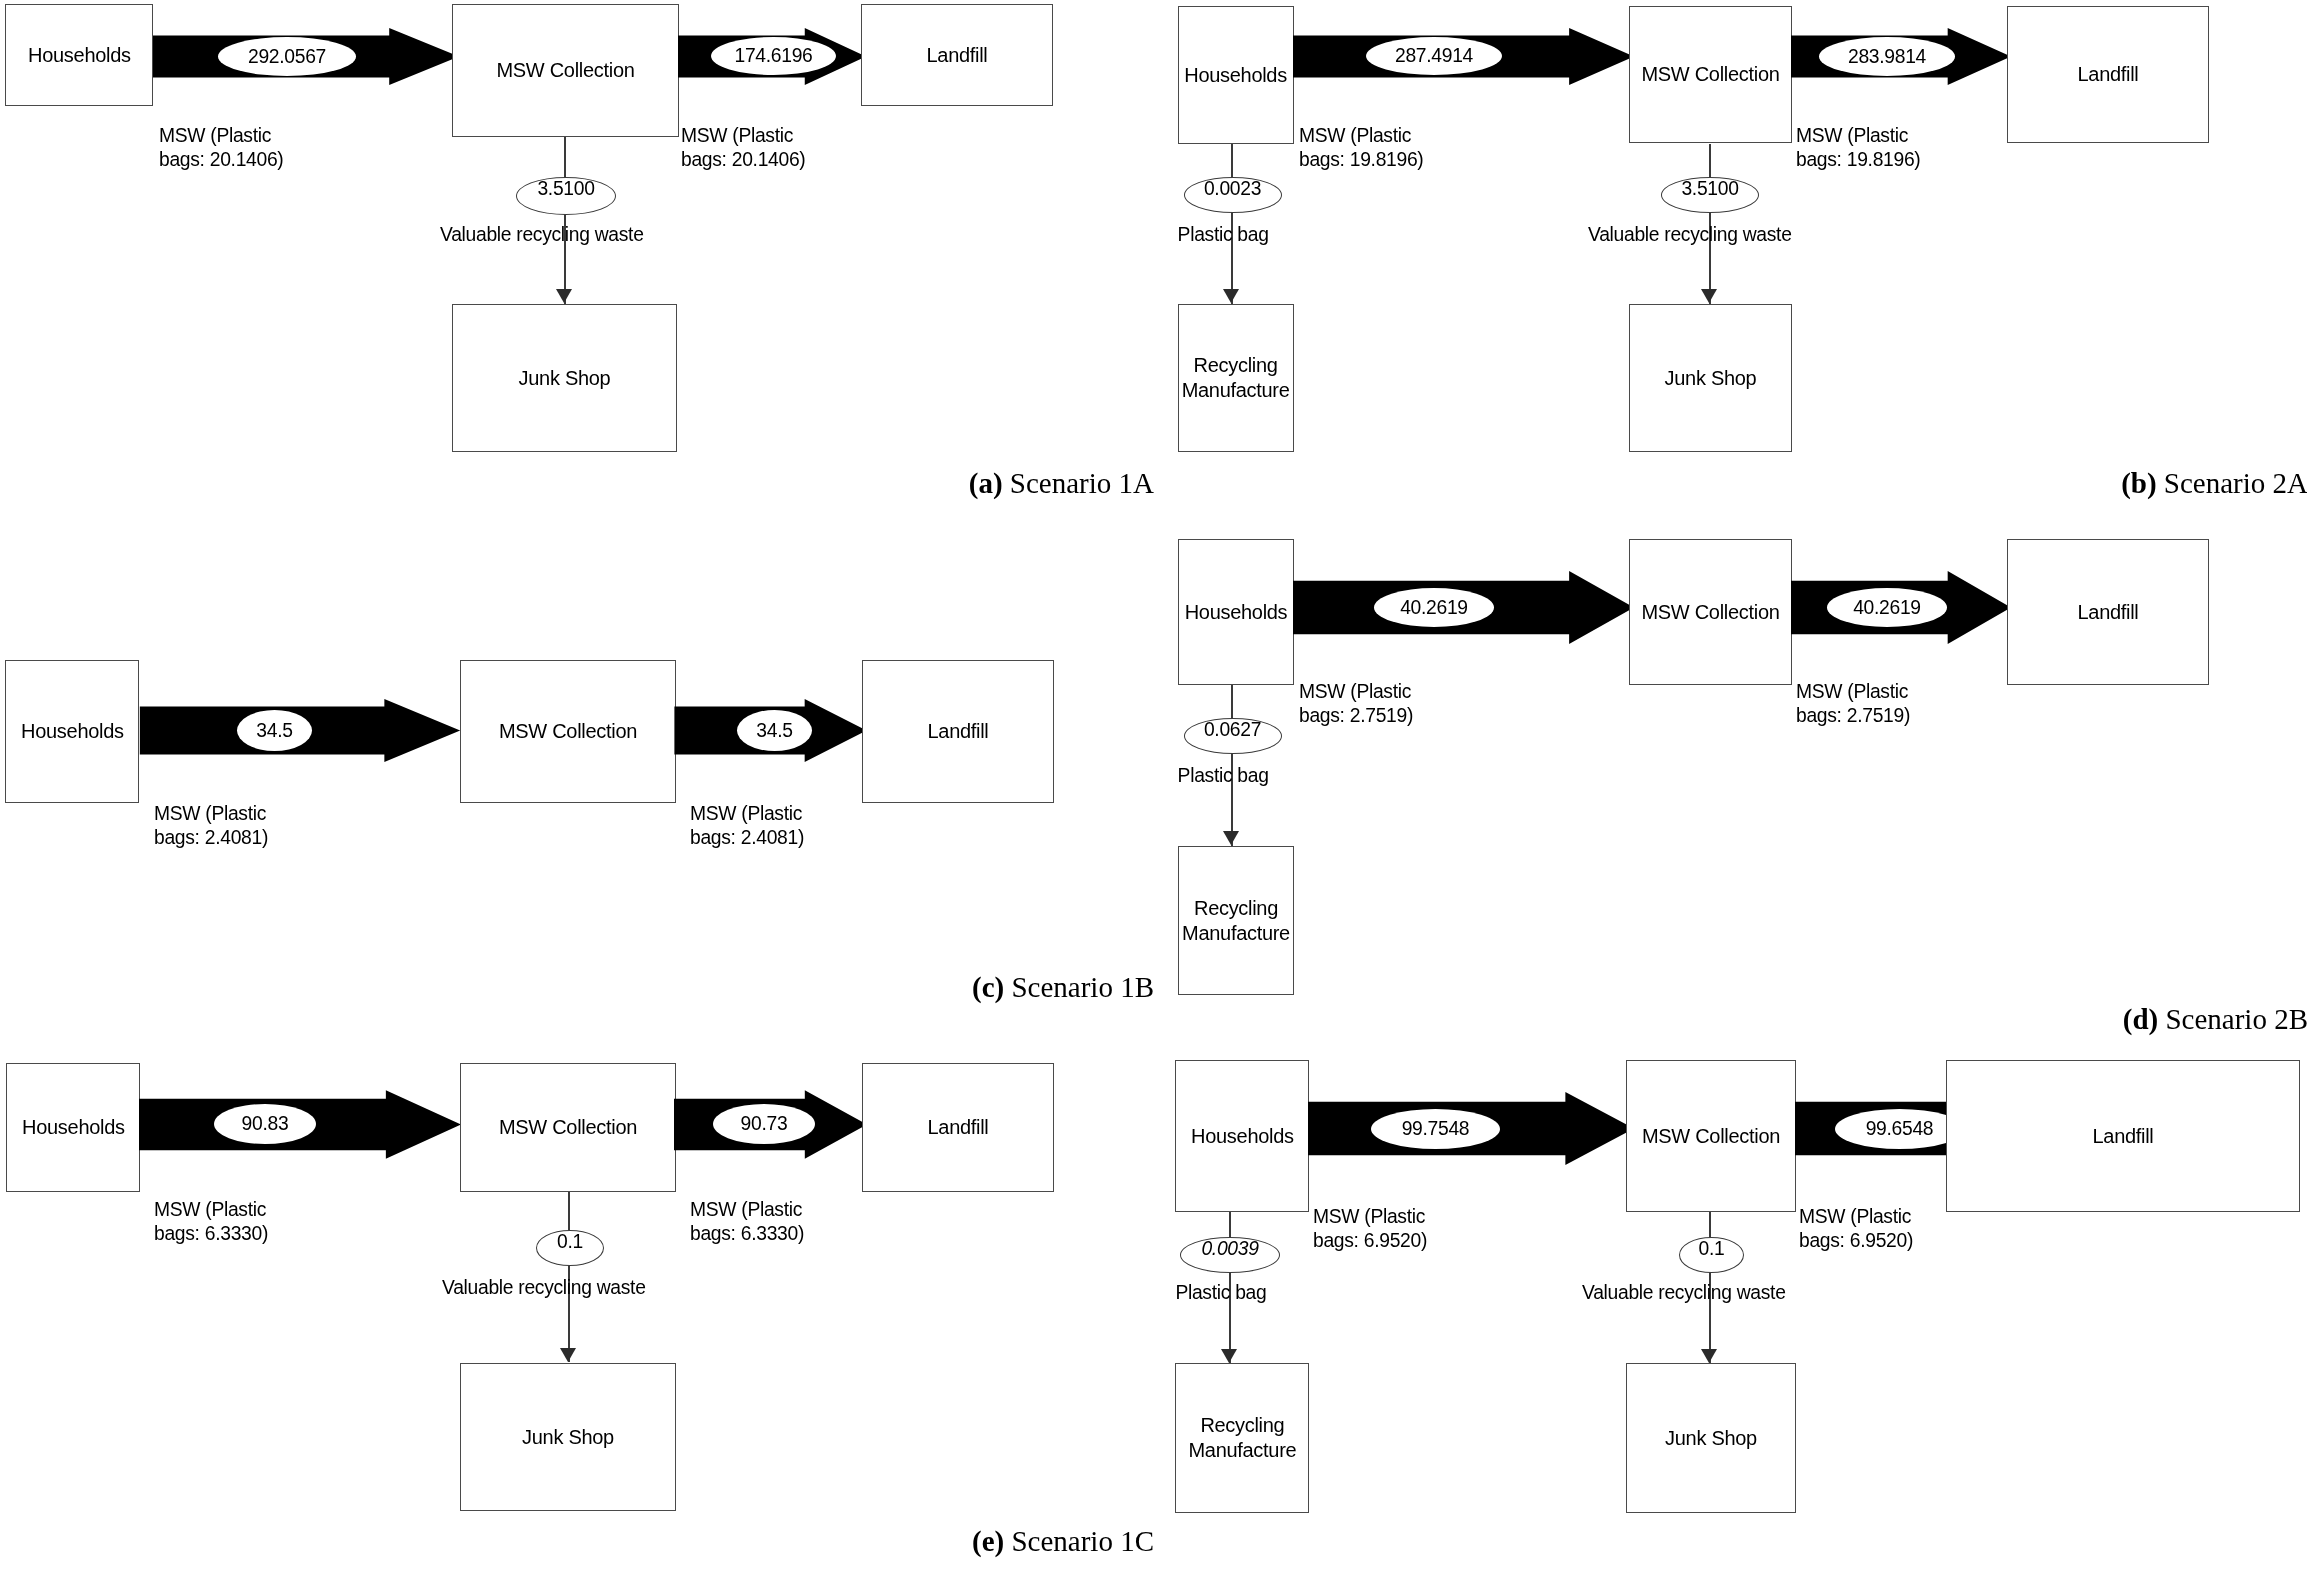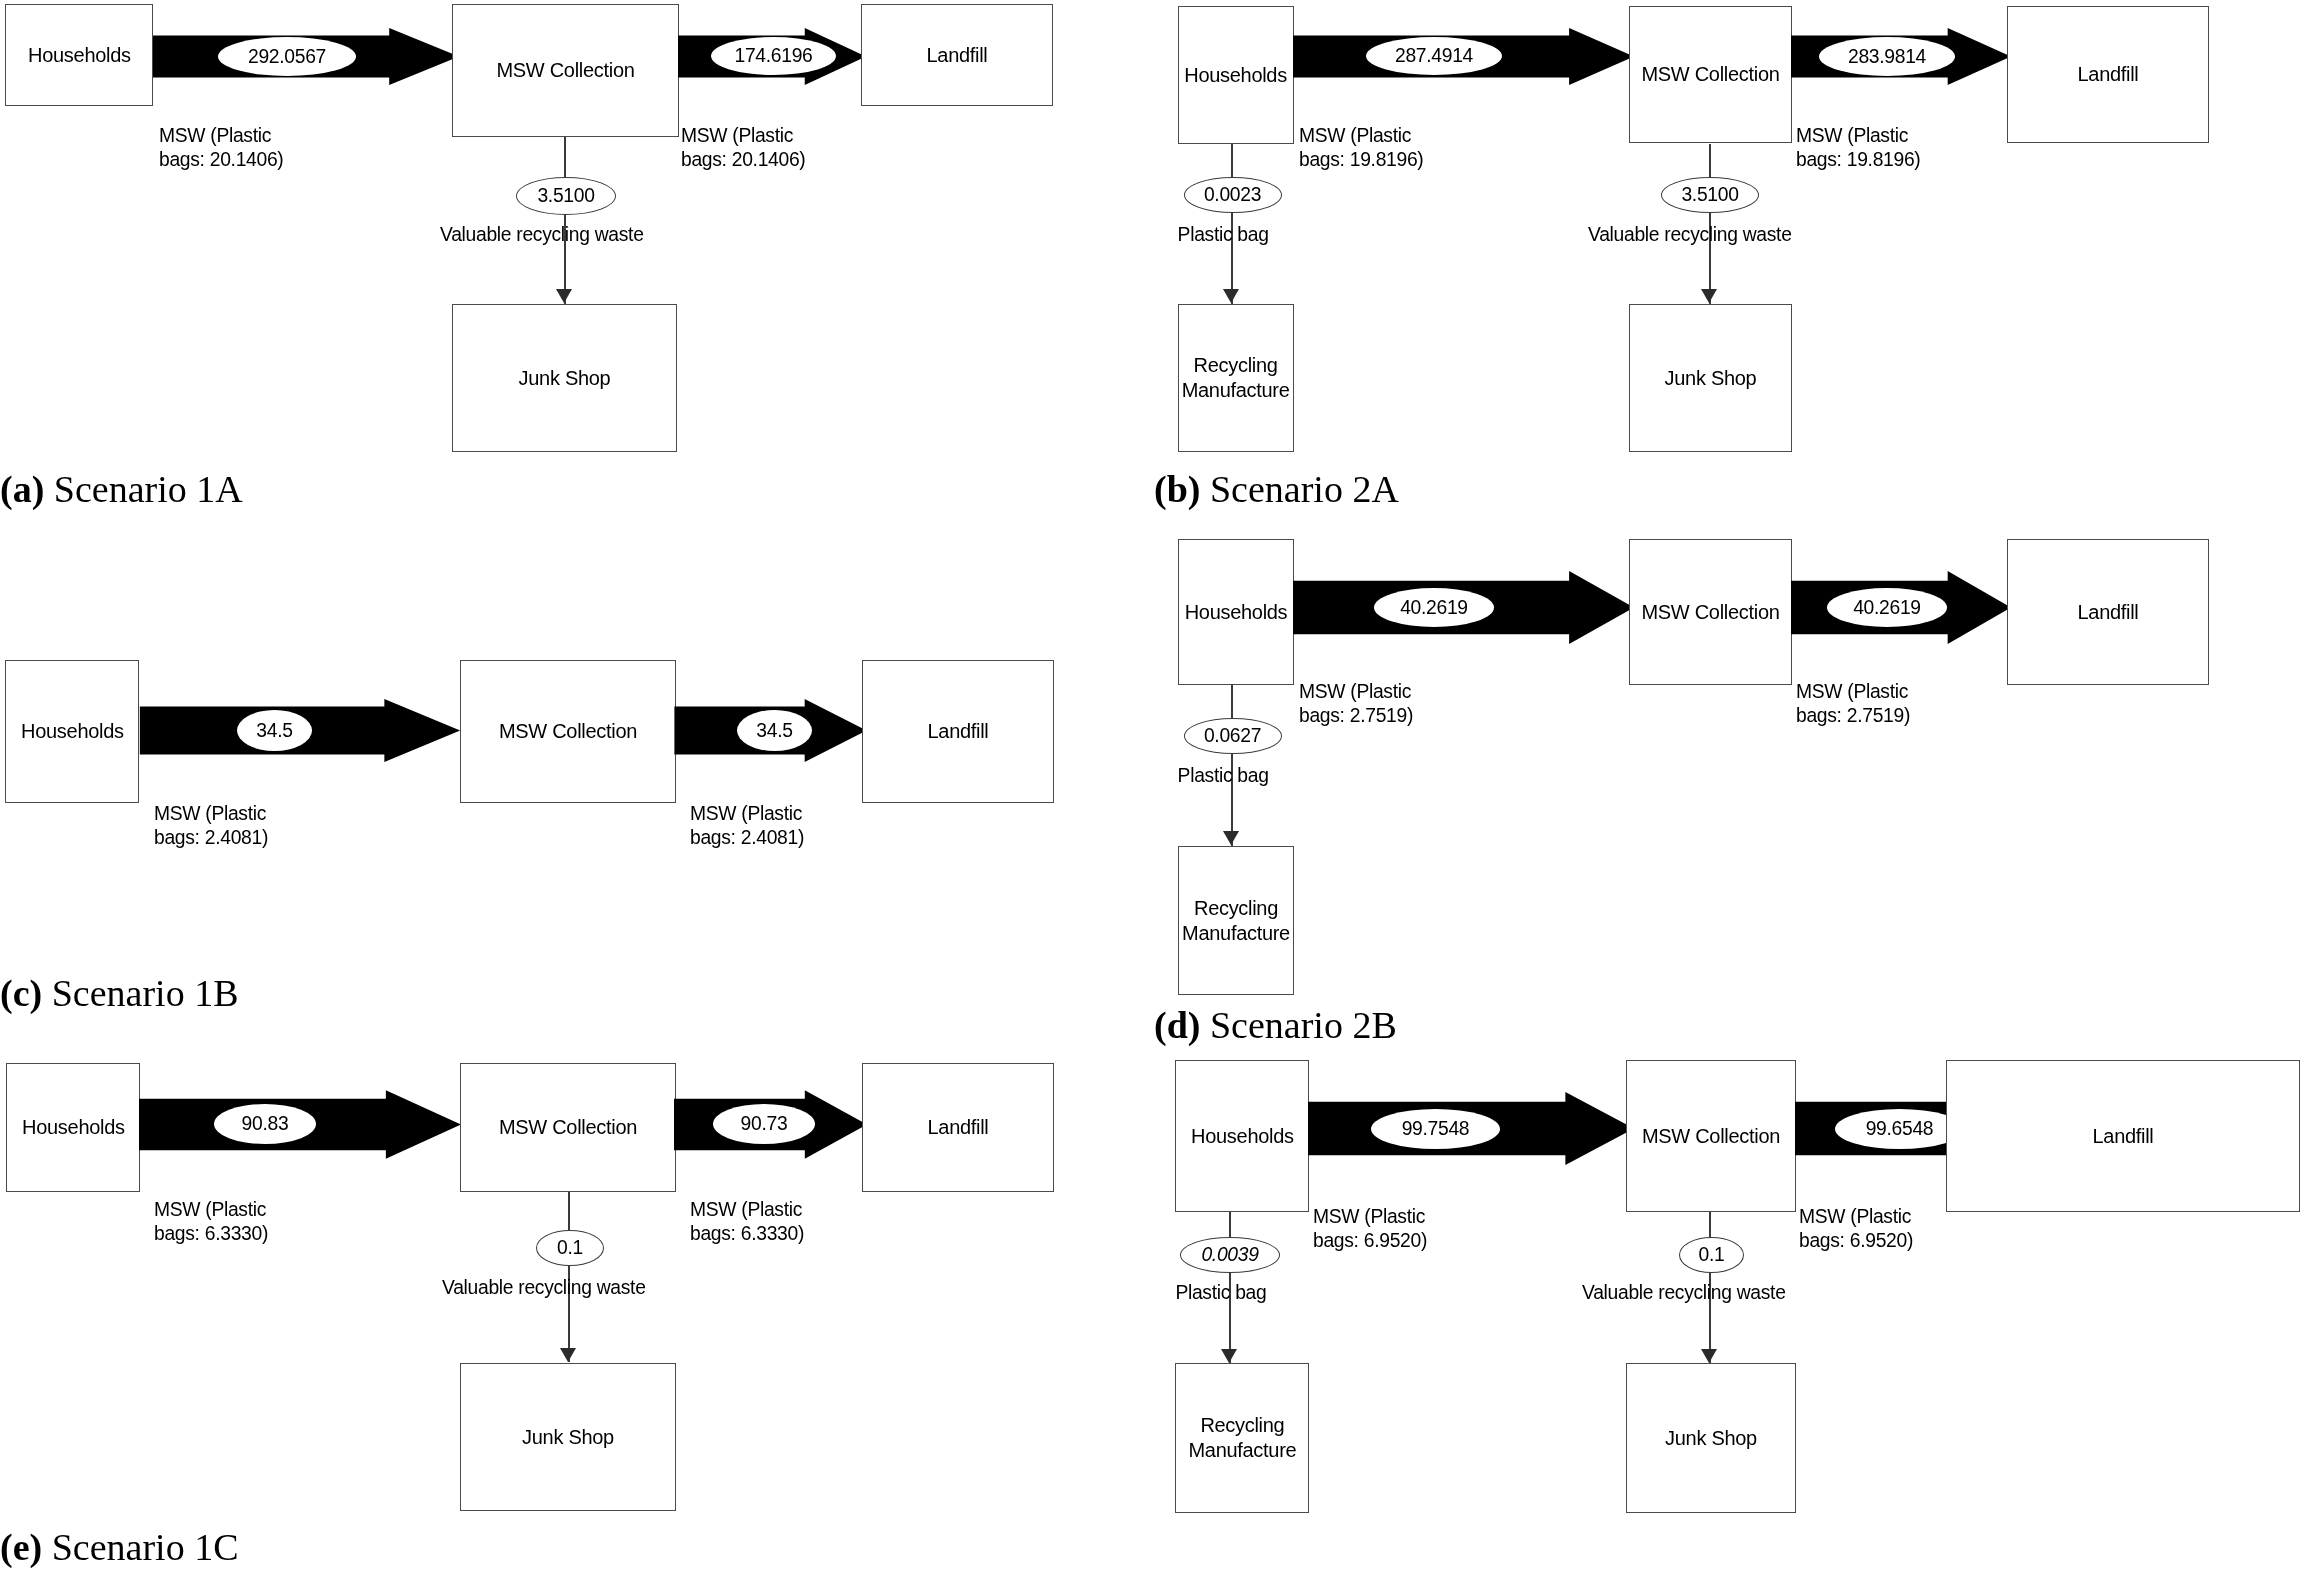--- a/index.html
+++ b/index.html
@@ -52,36 +52,36 @@
          border-left:8.6px solid transparent;border-right:8.6px solid transparent;
          border-top:14px solid #2b2b2b;}
 
   
   .velli{
     position:absolute;
     box-sizing:border-box;
     border:1.1px solid #3a3a3a;
     border-radius:50%;
     background:#ffffff;
-    display:flex;align-items:center;justify-content:center;
+    display:flex;align-items:flex-start;justify-content:center;
     font-size:19.3px;letter-spacing:-0.3px;white-space:nowrap;
     font-family:"Liberation Sans",sans-serif;
   }
   .vlabel{
     position:absolute;font-size:19.3px;letter-spacing:-0.3px;white-space:nowrap;
     font-family:"Liberation Sans",sans-serif;
   }
 
   
   .caption{
     position:absolute;
     width:100%;
-    text-align:left;
+    text-align:right;
     font-family:"Liberation Serif",serif;
-    font-size:38px;
+    font-size:29px;
     color:#000;
     white-space:nowrap;
   }
   .caption b{font-weight:bold;}
   .caption .cap-txt{font-weight:normal;}
 </style>
 </head>
 <body>
 
 <div id="stage">

